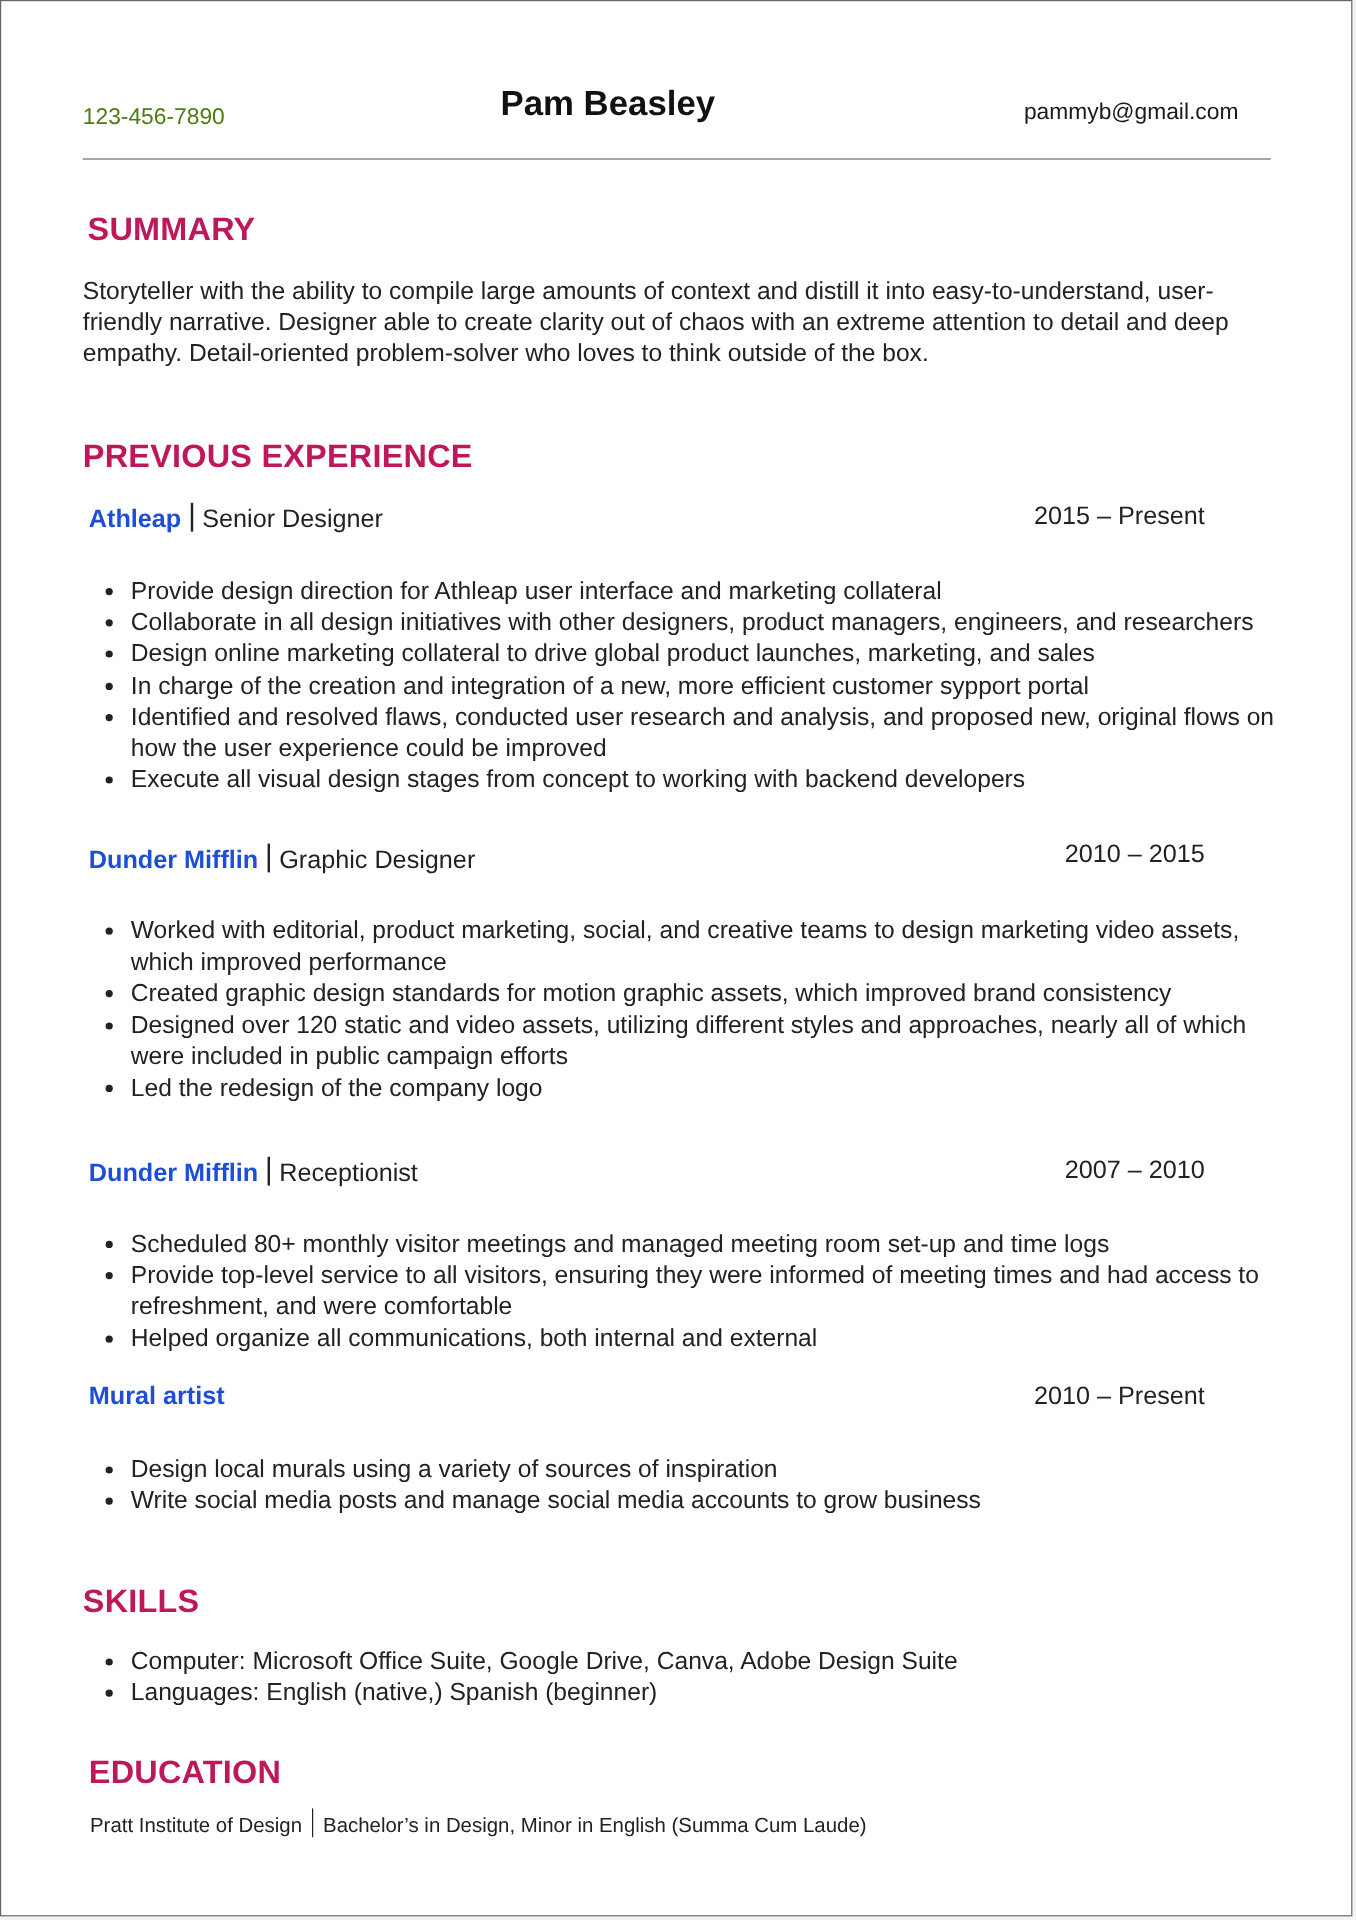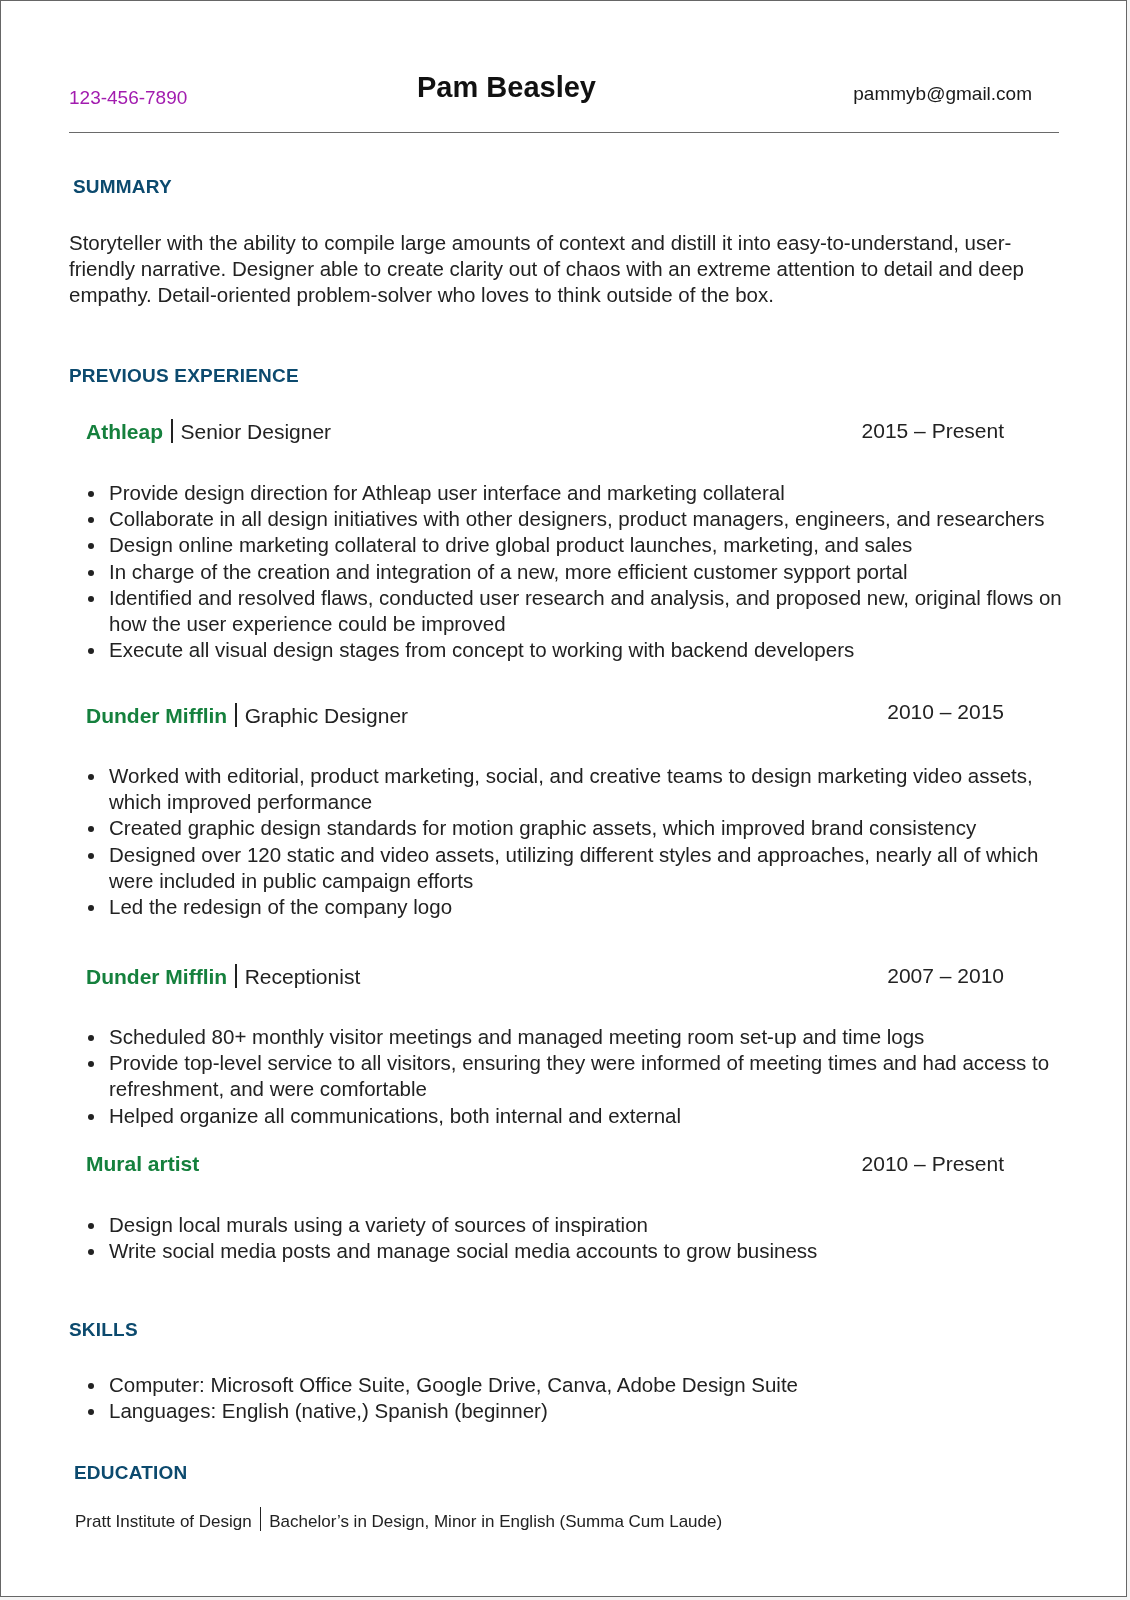--- a/index.html
+++ b/index.html
@@ -6,28 +6,28 @@
   body {
     width: 1130px; height: 1600px; background: #f4f4f4;
     font-family: "Liberation Sans", "DejaVu Sans", sans-serif; color: #111;
     position: relative; overflow: hidden;
   }
   .page {
     position: absolute; left: 0; top: 0; width: 1127px; height: 1597px;
     background: #fff; border: 1.5px solid #666; box-sizing: border-box;
   }
   .abs { position: absolute; white-space: nowrap; }
-  .phone { left: 68px; top: 86px; font-size: 19px; color: #a21caf; }
+  .phone { left: 68px; top: 86px; font-size: 19px; color: #4d7c0f; }
   .name { left: 0; width: 1011px; text-align: center; top: 70px; font-size: 29px; font-weight: bold; color: #111; }
   .email { right: 94px; top: 82px; font-size: 19px; color: #1a1a1a; text-align: center; }
   .rule { left: 68px; top: 131px; width: 990px; height: 0; border-top: 1.5px solid #6a6a6a; }
-  .h { font-size: 19px; font-weight: bold; color: #0c4a6e; letter-spacing: 0.2px; }
+  .h { font-size: 27px; font-weight: bold; color: #be185d; letter-spacing: 0.2px; }
   .para { left: 68px; top: 229px; width: 990px; font-size: 20.5px; line-height: 26px; white-space: normal; color: #222; }
   .job { left: 73px; font-size: 21px; color: #222; }
-  .job b { font-weight: bold; color: #15803d; margin-left: 12px; }
+  .job b { font-weight: bold; color: #1d4ed8; }
   .sep { display: inline-block; width: 1.5px; height: 24px; background: #222; margin: 0 8px 0 8px; vertical-align: -4px; }
   .dates { right: 122px; font-size: 21px; color: #222; }
   ul.bul { position: absolute; left: 84px; margin: 0; padding: 0 0 0 22px; width: 960px; font-size: 20.5px; line-height: 26.2px; color: #222; }
   ul.bul li { padding-left: 2px; }
   .edu { left: 74px; top: 1506px; font-size: 17px; color: #222; }
 </style>
 </head>
 <body>
 
 <div class="page">

